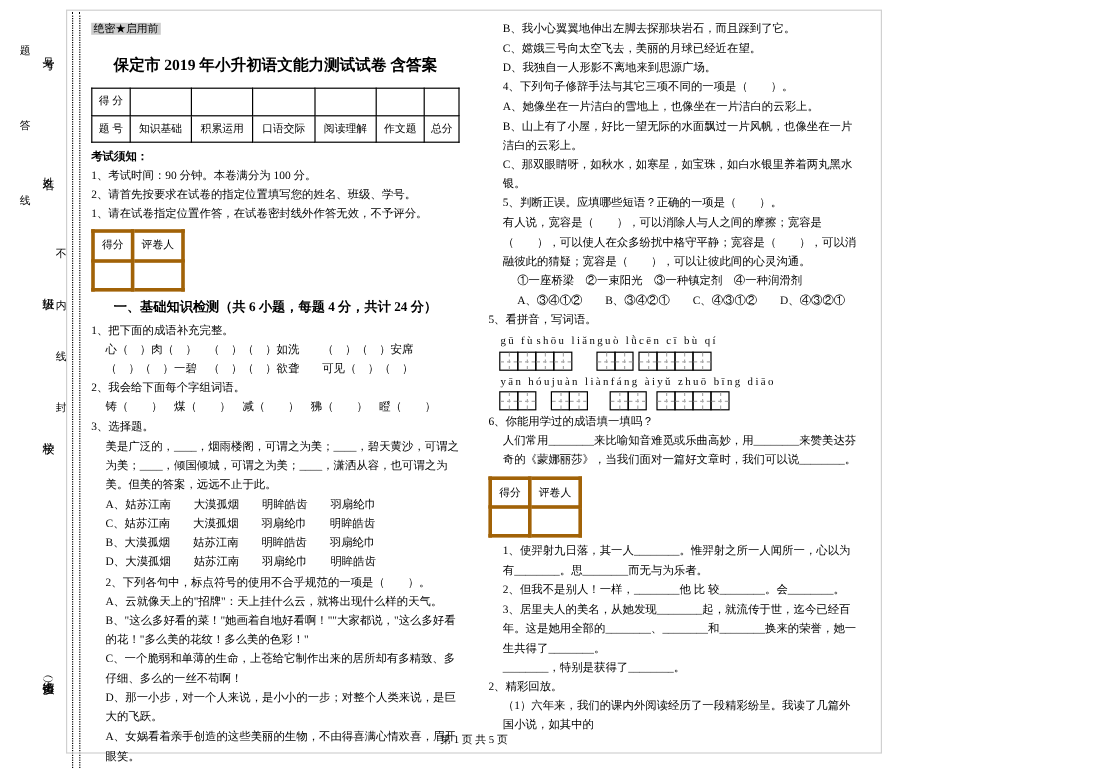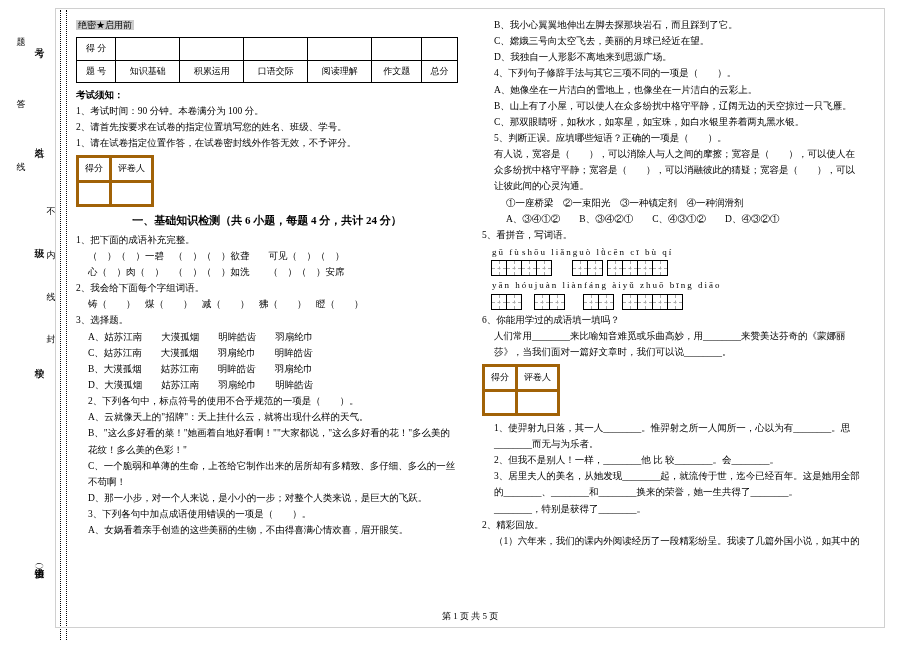--- a/index.html
+++ b/index.html
@@ -11,21 +11,21 @@
     width: 920px;
     height: 650px;
     overflow: hidden;
     position: relative;
     color: #000;
   }
   .page {
     position: absolute;
     top: 8px;
     left: 55px;
-    width: 830px;
+    width: 680px;
     height: 620px;
     border: 1px solid #d0d0d0;
     box-sizing: border-box;
   }
   .left-margin {
     position: absolute;
     left: 0;
     top: 0;
     width: 55px;
     height: 650px;
@@ -178,20 +178,21 @@
   <div class="vert-label vl5">乡镇（街道）</div>
 </div>
 <div class="dotted-line"></div>
 <div class="dotted-line2"></div>
 
 <div class="page">
   <div class="columns">
 
     <div class="col">
       <span class="secret">绝密★启用前</span>
+      <div class="title">保定市 2019 年小升初语文能力测试试卷 含答案</div>
 
       <table class="score">
         <tbody>
             <tr>
           <td>得 分</td>
           <td></td>
           <td></td>
           <td></td>
           <td></td>
           <td></td>
@@ -222,50 +223,50 @@
             </tr>
         <tr>
               <td>&nbsp;</td>
               <td>&nbsp;</td>
             </tr>
       </tbody>
         </table>
       <div class="section">一、基础知识检测（共 6 小题，每题 4 分，共计 24 分）</div>
 
       <div>1、把下面的成语补充完整。</div>
+      <div style="padding-left:12px">心（　）肉（　）　（　）（　）如洗　　（　）（　）安席</div>
       <div style="padding-left:12px">（　）（　）一碧　（　）（　）欲聋　　可见（　）（　）</div>
-      <div style="padding-left:12px">心（　）肉（　）　（　）（　）如洗　　（　）（　）安席</div>
 
       <div>2、我会给下面每个字组词语。</div>
       <div style="padding-left:12px">铸（　　）　煤（　　）　减（　　）　狒（　　）　瞪（　　）</div>
 
       <div>3、选择题。</div>
+      <div style="padding-left:12px">美是广泛的，____，烟雨楼阁，可谓之为美；____，碧天黄沙，可谓之为美；____，倾国倾城，可谓之为美；____，潇洒从容，也可谓之为美。但美的答案，远远不止于此。</div>
       <div style="padding-left:12px">A、姑苏江南　　大漠孤烟　　明眸皓齿　　羽扇纶巾</div>
       <div style="padding-left:12px">C、姑苏江南　　大漠孤烟　　羽扇纶巾　　明眸皓齿</div>
       <div style="padding-left:12px">B、大漠孤烟　　姑苏江南　　明眸皓齿　　羽扇纶巾</div>
       <div style="padding-left:12px">D、大漠孤烟　　姑苏江南　　羽扇纶巾　　明眸皓齿</div>
 
       <div style="padding-left:12px">2、下列各句中，标点符号的使用不合乎规范的一项是（　　）。</div>
       <div style="padding-left:12px">A、云就像天上的"招牌"：天上挂什么云，就将出现什么样的天气。</div>
       <div style="padding-left:12px">B、"这么多好看的菜！"她画着自地好看啊！""大家都说，"这么多好看的花！"多么美的花纹！多么美的色彩！"</div>
       <div style="padding-left:12px">C、一个脆弱和单薄的生命，上苍给它制作出来的居所却有多精致、多仔细、多么的一丝不苟啊！</div>
       <div style="padding-left:12px">D、那一小步，对一个人来说，是小小的一步；对整个人类来说，是巨大的飞跃。</div>
 
-      <div style="padding-left:12px">3、下列各句中加点成语使用错误的一项是（　　）。</div>
       <div style="padding-left:12px">A、女娲看着亲手创造的这些美丽的生物，不由得喜满心情欢喜，眉开眼笑。</div>
     </div>
 
     <div class="col">
       <div style="padding-left:12px">B、我小心翼翼地伸出左脚去探那块岩石，而且踩到了它。</div>
       <div style="padding-left:12px">C、嫦娥三号向太空飞去，美丽的月球已经近在望。</div>
       <div style="padding-left:12px">D、我独自一人形影不离地来到思源广场。</div>
 
       <div style="padding-left:12px">4、下列句子修辞手法与其它三项不同的一项是（　　）。</div>
       <div style="padding-left:12px">A、她像坐在一片洁白的雪地上，也像坐在一片洁白的云彩上。</div>
-      <div style="padding-left:12px">B、山上有了小屋，可以使人在众多纷扰中格守平静，辽阔无边的天空掠过一只飞雁。</div>
+      <div style="padding-left:12px">B、山上有了小屋，好比一望无际的水面飘过一片风帆，也像坐在一片洁白的云彩上。</div>
       <div style="padding-left:12px">C、那双眼睛呀，如秋水，如寒星，如宝珠，如白水银里养着两丸黑水银。</div>
 
       <div style="padding-left:12px">5、判断正误。应填哪些短语？正确的一项是（　　）。</div>
       <div style="padding-left:12px">有人说，宽容是（　　），可以消除人与人之间的摩擦；宽容是（　　），可以使人在众多纷扰中格守平静；宽容是（　　），可以消融彼此的猜疑；宽容是（　　），可以让彼此间的心灵沟通。</div>
       <div style="padding-left:24px">①一座桥梁　②一束阳光　③一种镇定剂　④一种润滑剂</div>
       <div style="padding-left:24px">A、③④①②　　B、③④②①　　C、④③①②　　D、④③②①</div>
 
       <div>5、看拼音，写词语。</div>
       <div class="pinyin-row">
         <div class="pinyin-block"><div class="py">gū  fù</div><div class="grid4">

